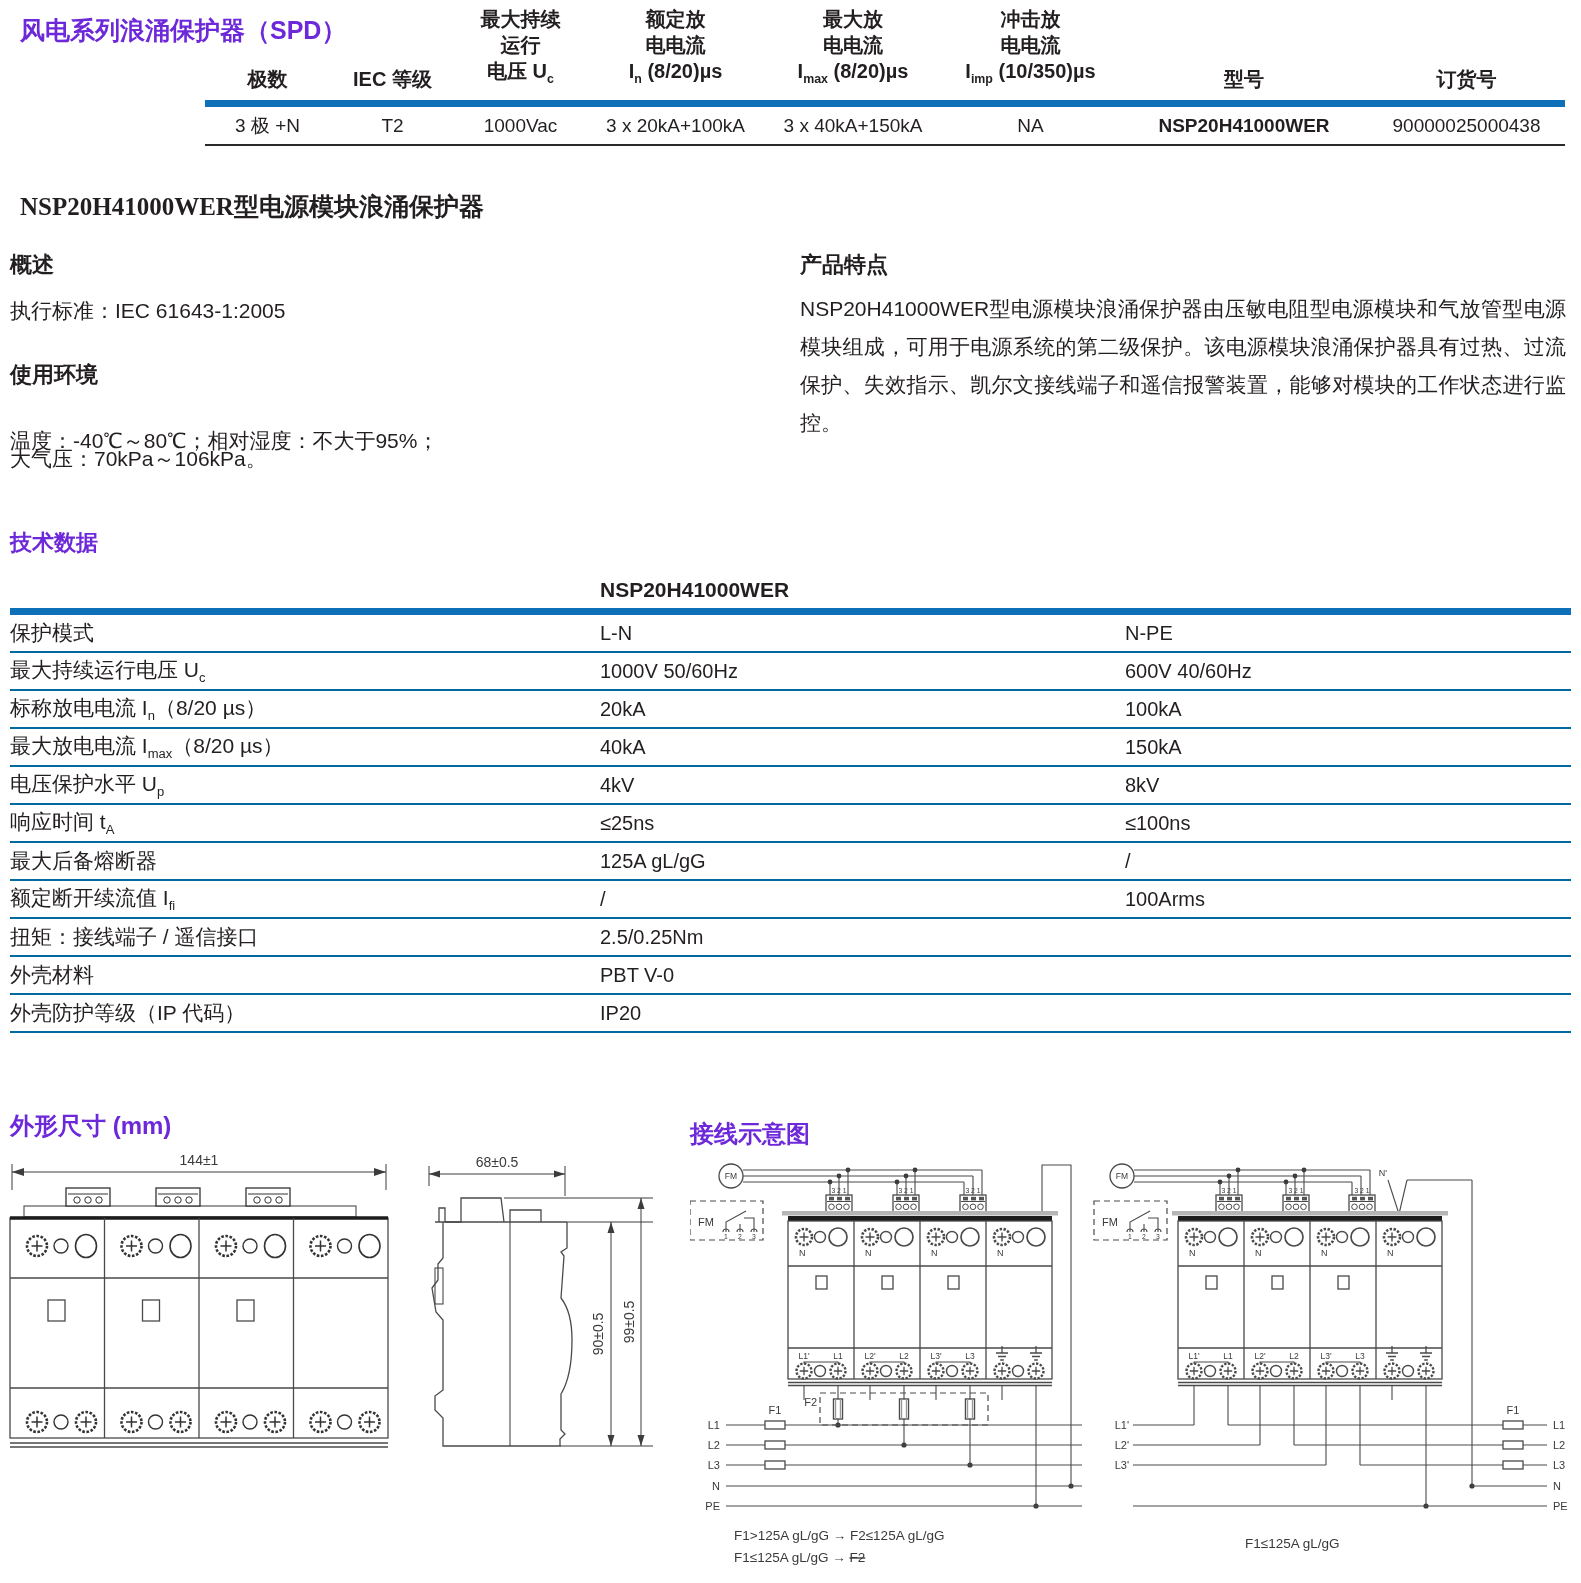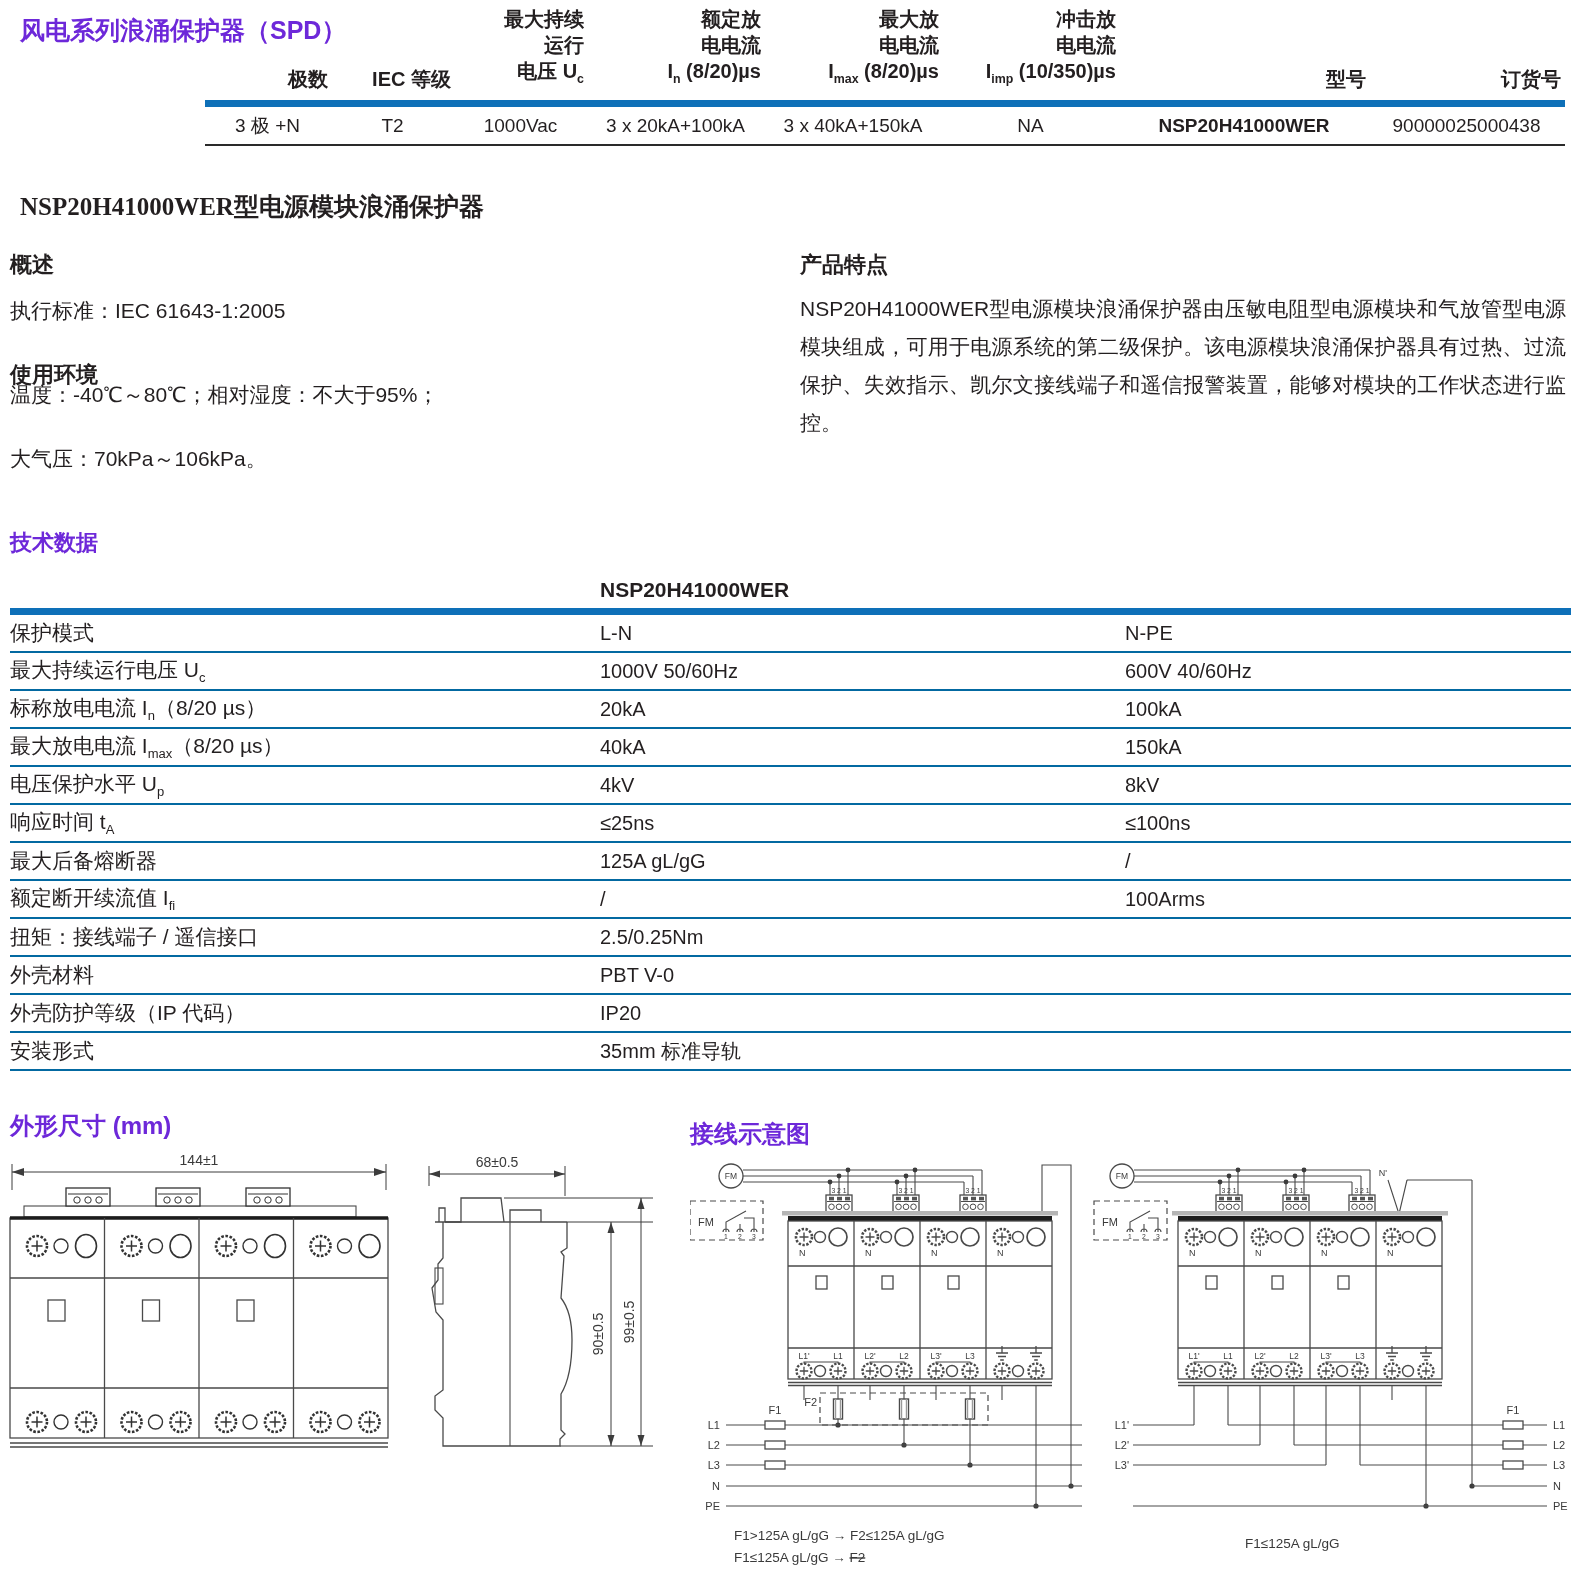--- a/index.html
+++ b/index.html
@@ -5,21 +5,21 @@
   html,body{margin:0;padding:0;background:#fff;}
   body{width:1581px;height:1583px;position:relative;font-family:"Liberation Sans",sans-serif;color:#231f20;overflow:hidden;}
   .abs{position:absolute;}
   .blue{color:#6d28d9;}
   .doc-title{left:20px;top:14px;font-size:25px;font-weight:bold;}
   .product-title{left:20px;top:190px;font-size:25px;font-weight:bold;font-family:Liberation Serif, serif;}
   .sec-h{font-size:22px;font-weight:bold;}
   .body-t{font-size:21px;line-height:38px;}
 
   table.spec{border-collapse:collapse;table-layout:fixed;left:205px;top:6px;}
-  .spec th{vertical-align:bottom;text-align:right;font-weight:bold;font-size:20px;line-height:26px;padding:0 4px 8px 2px;}
+  .spec th{vertical-align:bottom;text-align:center;font-weight:bold;font-size:20px;line-height:26px;padding:0 4px 8px 2px;}
   .spec thead tr{border-bottom:7px solid #0e70b8;}
   .spec td{font-size:19px;height:37px;vertical-align:middle;padding:0 4px 0 2px;}
   .spec tbody tr{border-bottom:2px solid #2a2a2a;text-align:center;}
   .bold{font-weight:bold;}
 
   table.tech{border-collapse:collapse;table-layout:fixed;left:10px;top:568px;}
   .tech th{vertical-align:bottom;text-align:left;font-weight:bold;font-size:21px;padding:0 0 6px 0;height:34px;}
   .tech thead tr{border-bottom:7px solid #0e70b8;}
   .tech td{font-size:20px;height:36px;vertical-align:middle;padding:0;}
   .tech td.lbl{font-size:21px;}
@@ -140,21 +140,21 @@
     </tr>
   </tbody>
 </table>
 
 <div class="abs product-title">NSP20H41000WER型电源模块浪涌保护器</div>
 
 <div class="abs sec-h" style="left:10px;top:250px">概述</div>
 <div class="abs body-t" style="left:10px;top:292px">执行标准：IEC 61643-1:2005</div>
 
 <div class="abs sec-h" style="left:10px;top:360px">使用环境</div>
-<div class="abs body-t" style="left:10px;top:376px">温度：-40℃～80℃；相对湿度：不大于95%；</div>
+<div class="abs body-t" style="left:10px;top:422px">温度：-40℃～80℃；相对湿度：不大于95%；</div>
 <div class="abs body-t" style="left:10px;top:440px">大气压：70kPa～106kPa。</div>
 
 <div class="abs sec-h" style="left:800px;top:250px">产品特点</div>
 <div class="abs body-t" style="left:800px;top:290px;width:766px;text-align:justify">NSP20H41000WER型电源模块浪涌保护器由压敏电阻型电源模块和气放管型电源模块组成，可用于电源系统的第二级保护。该电源模块浪涌保护器具有过热、过流保护、失效指示、凯尔文接线端子和遥信报警装置，能够对模块的工作状态进行监控。</div>
 
 <div class="abs sec-h blue" style="left:10px;top:528px">技术数据</div>
 
 <table class="tech abs" style="width:1561px">
   <colgroup>
       <col style="width:590px">
@@ -215,25 +215,20 @@
         <td></td>
       </tr>
     <tr>
         <td class="lbl">外壳材料</td>
         <td>PBT V-0</td>
         <td></td>
       </tr>
     <tr>
         <td class="lbl">外壳防护等级（IP 代码）</td>
         <td>IP20</td>
-        <td></td>
-      </tr>
-    <tr>
-        <td class="lbl">安装形式</td>
-        <td>35mm 标准导轨</td>
         <td></td>
       </tr>
   </tbody>
 </table>
 
 <div class="abs sec-h blue" style="left:10px;top:1110px;font-size:24px">外形尺寸 (mm)</div>
 <div class="abs sec-h blue" style="left:690px;top:1118px;font-size:24px">接线示意图</div>
 
 <svg class="abs" style="left:8px;top:1150px" width="385" height="320" viewBox="0 0 385 320">
   <g>

